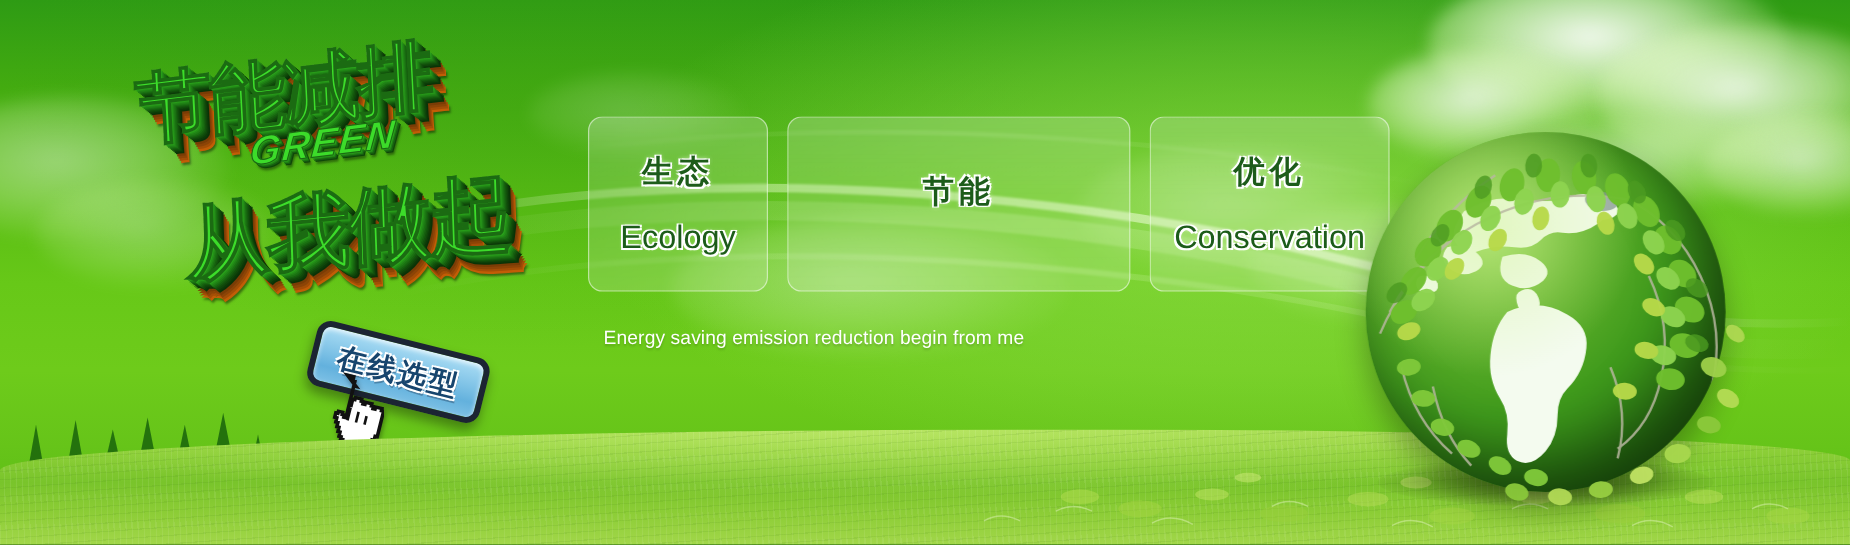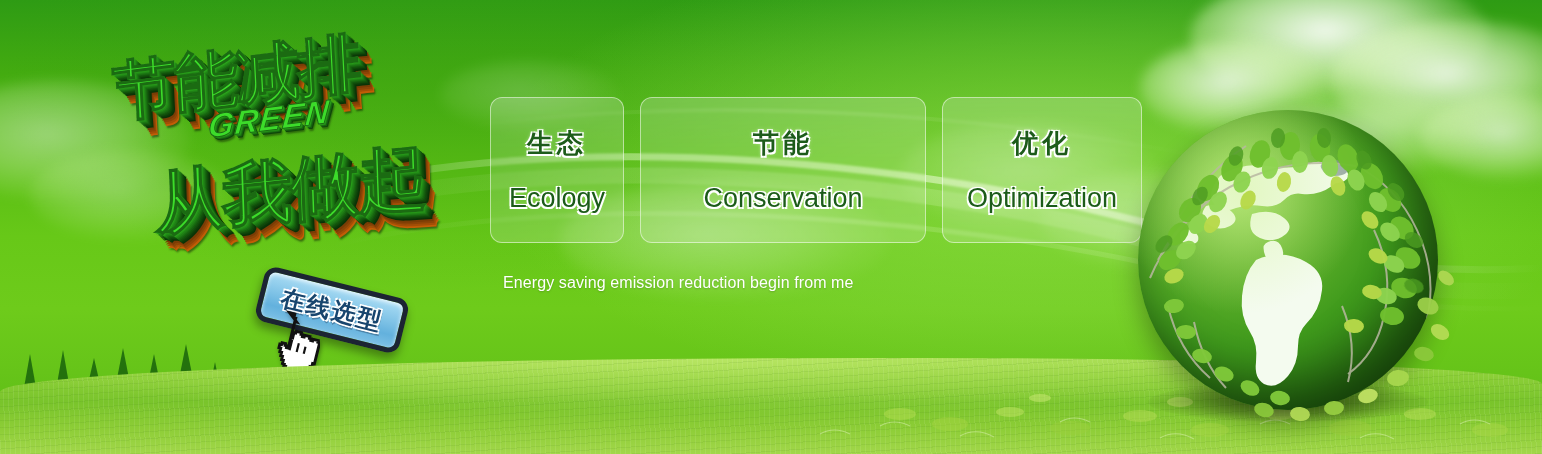--- a/index.html
+++ b/index.html
@@ -105,21 +105,21 @@
     border-radius:12px;
     background:linear-gradient(180deg, rgba(255,255,255,.20) 0%, rgba(255,255,255,.13) 45%, rgba(255,255,255,.17) 100%);
     height:146px;
     display:flex;
     flex-direction:column;
     align-items:center;
     justify-content:center;
     padding:10px 18px;
     backdrop-filter:blur(1px);
   }
-  .card.c1{width:134px;}
+  .card.c1{width:150px;}
   .card.c2{width:286px;align-items:center;}
   .card.c3{width:200px;border-radius:12px;}
 
   .card-cn{
     font-size:26px;
     font-weight:700;
     color:#1d5c1a;
     letter-spacing:4px;
     margin-bottom:22px;
     text-shadow:
@@ -279,25 +279,24 @@
     <div class="hl-line hl-bot">从我做起</div>
   </div>
 
   <div class="cards">
     <div class="card c1">
       <div class="card-cn">生态</div>
       <div class="card-en">Ecology</div>
     </div>
     <div class="card c2">
       <div class="card-cn">节能</div>
-      <div class="card-en">Conservation</div>
     </div>
     <div class="card c3">
       <div class="card-cn">优化</div>
-      <div class="card-en">Optimization</div>
+      <div class="card-en">Conservation</div>
     </div>
   </div>
 
   <div class="subtitle">Energy saving emission reduction begin from me</div>
 
   <div class="cta-wrap">
     <div class="cta-btn">
       <span class="cta-label">在线选型</span>
     </div>
     <svg class="cursor-hand" viewBox="0 0 32 34">

